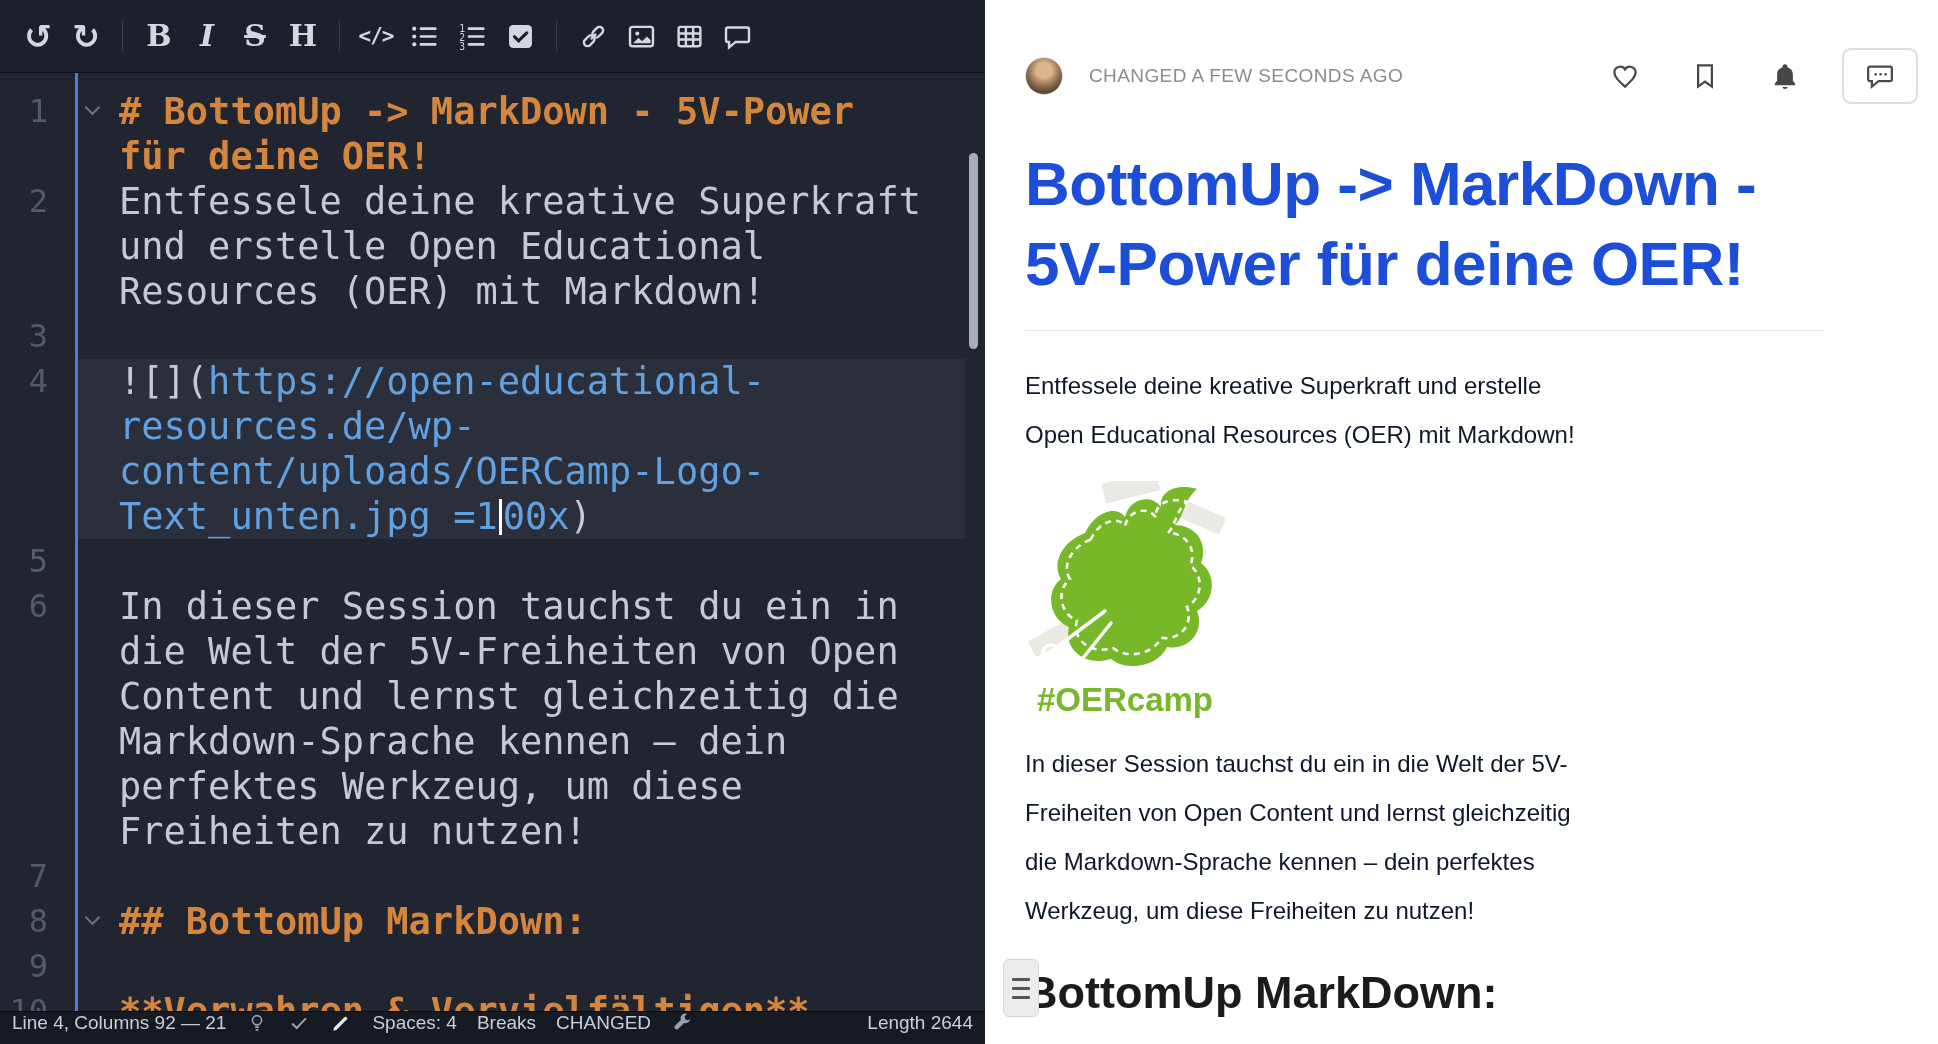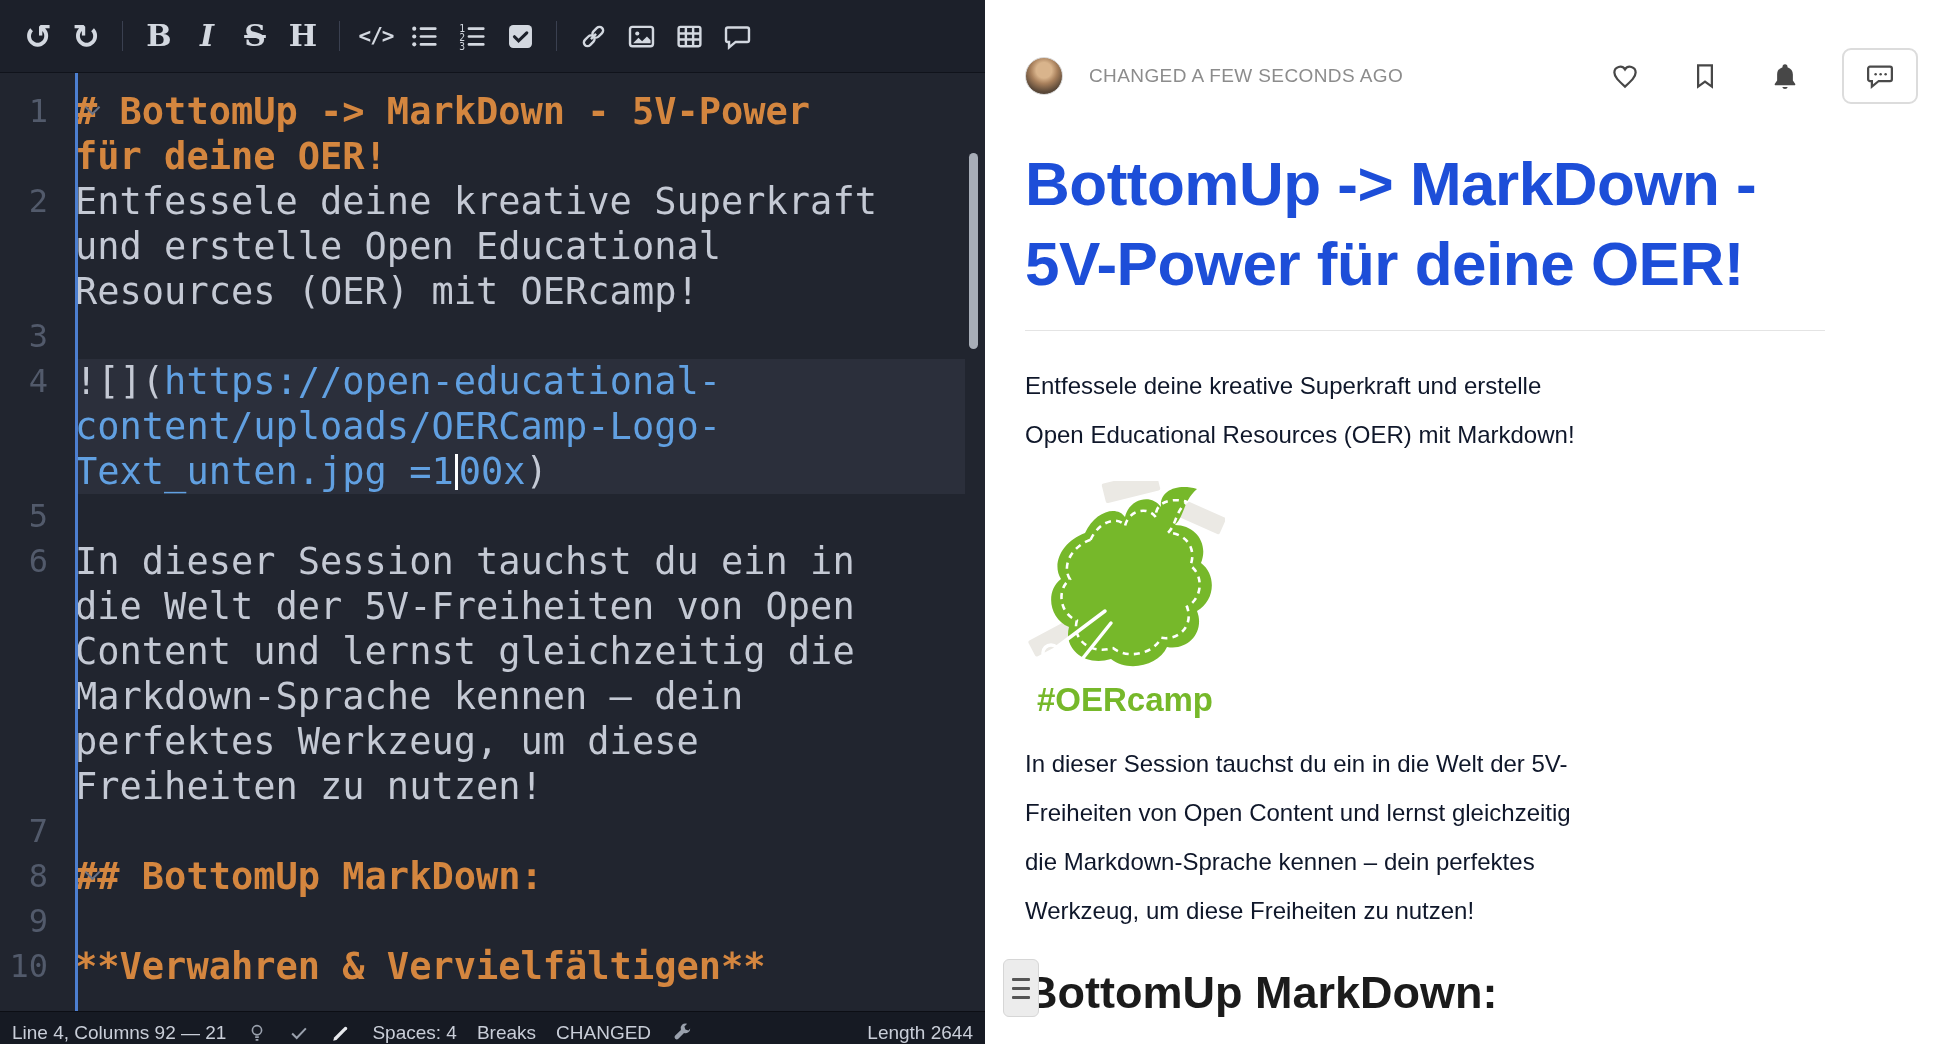--- a/index.html
+++ b/index.html
@@ -19,29 +19,29 @@
   .sep{width:1px;height:30px;background:#3a4050;margin:0 12px;flex:none;}
 
   .editor-body{flex:1;position:relative;overflow:hidden;}
   .gutter-accent{position:absolute;left:75px;top:0;bottom:0;width:3px;background:var(--gutter-line-blue);z-index:2;}
   .lines{position:absolute;left:0;right:0;top:0;padding-top:16px;}
   .row{position:relative;height:45px;}
   .row.active::before{content:"";position:absolute;left:78px;right:20px;top:0;bottom:0;background:var(--active-line-bg);}
   .num{position:absolute;left:0;top:0;width:48px;text-align:right;font:32px/45px "DejaVu Sans Mono",monospace;color:var(--gutter-text);z-index:1;}
   .fold{position:absolute;left:86px;top:13px;width:13px;height:13px;z-index:3;cursor:pointer;}
   .fold::after{content:"";position:absolute;left:1px;top:0;width:9px;height:9px;border-right:2px solid #6a7386;border-bottom:2px solid #6a7386;transform:rotate(45deg);}
-  .code{display:block;padding-left:75px;white-space:pre;font:37px/45px "DejaVu Sans Mono",monospace;color:var(--editor-text);position:relative;z-index:1;}
+  .code{display:block;padding-left:119px;white-space:pre;font:37px/45px "DejaVu Sans Mono",monospace;color:var(--editor-text);position:relative;z-index:1;}
   .seg-plain{color:var(--editor-text);}
   .seg-heading{color:var(--heading-orange);font-weight:bold;}
   .seg-url{color:var(--url-blue);}
   .caret{display:inline-block;width:3px;height:36px;background:#fff;vertical-align:-6px;margin:0 1px;animation:blink 1.1s step-end infinite;}
   @keyframes blink{0%,60%{opacity:1}61%,100%{opacity:0}}
   .ed-scrollbar{position:absolute;right:7px;top:80px;width:9px;height:196px;border-radius:5px;background:#b6bcc6;opacity:.9;z-index:4;cursor:pointer;}
 
-  .statusbar{position:absolute;left:0;bottom:0;width:100%;height:33px;background:var(--statusbar-bg);border-top:1px solid #0c0e14;display:flex;align-items:flex-end;gap:20px;padding:0 12px;box-sizing:border-box;color:#c9ced8;font-size:19px;z-index:10;}
+  .statusbar{position:absolute;left:0;bottom:0;width:100%;height:33px;background:var(--statusbar-bg);border-top:1px solid #0c0e14;display:flex;align-items:flex-start;gap:20px;padding:0 12px;box-sizing:border-box;color:#c9ced8;font-size:19px;z-index:10;}
   .sb-icon{width:22px;height:22px;color:#9aa1ad;flex:none;cursor:pointer;display:flex;align-items:center;}
   .sb-icon svg{width:22px;height:22px;}
   .sb-item{cursor:pointer;white-space:nowrap;}
   .sb-spacer{flex:1;}
 
   
   .preview-pane{flex:1;background:var(--preview-bg);position:relative;overflow:hidden;}
   .pv-header{height:56px;margin:48px 20px 0 40px;display:flex;align-items:center;}
   .avatar{width:36px;height:36px;border-radius:50%;flex:none;cursor:pointer;border:1px solid #d9d9d9;background:
     radial-gradient(circle at 50% 34%, #d9b48c 0 26%, #a8805c 45%, #5d4a39 72%, #3b3courier 100%);
@@ -162,29 +162,32 @@
             <span class="code"><span class="seg-heading">für deine OER!</span></span>
           </div>
           <div class="row">
             <span class="num">2</span>
             <span class="code"><span class="seg-plain">Entfessele deine kreative Superkraft</span></span>
           </div>
           <div class="row">
             <span class="code"><span class="seg-plain">und erstelle Open Educational</span></span>
           </div>
           <div class="row">
-            <span class="code"><span class="seg-plain">Resources (OER) mit OERcamp!</span></span>
+            <span class="code"><span class="seg-plain">Resources (OER) mit Markdown!</span></span>
           </div>
           <div class="row">
             <span class="num">3</span>
             <span class="code"></span>
           </div>
           <div class="row active">
             <span class="num">4</span>
             <span class="code"><span class="seg-plain">![](</span><span class="seg-url">https://open-educational-</span></span>
+          </div>
+          <div class="row active">
+            <span class="code"><span class="seg-url">resources.de/wp-</span></span>
           </div>
           <div class="row active">
             <span class="code"><span class="seg-url">content/uploads/OERCamp-Logo-</span></span>
           </div>
           <div class="row active">
             <span class="code"><span class="seg-url">Text_unten.jpg =1</span><span class="caret"></span><span class="seg-url">00x</span><span class="seg-plain">)</span></span>
           </div>
           <div class="row">
             <span class="num">5</span>
             <span class="code"></span>

